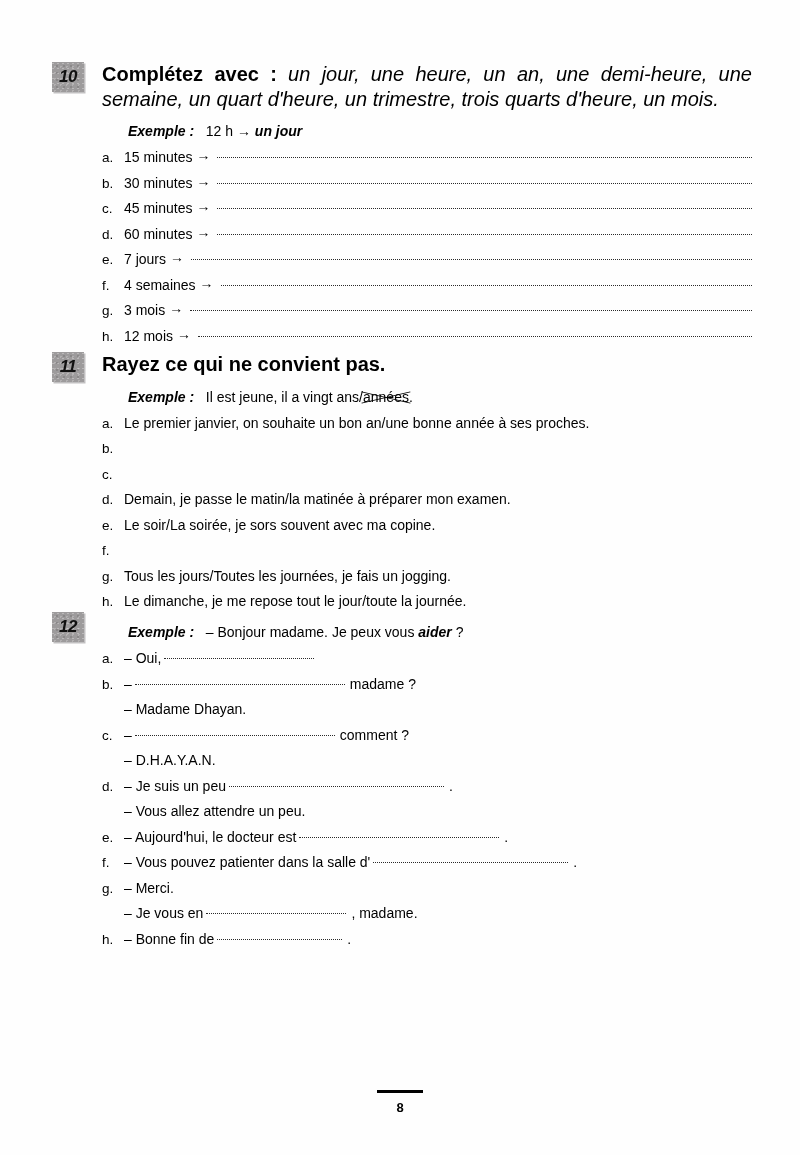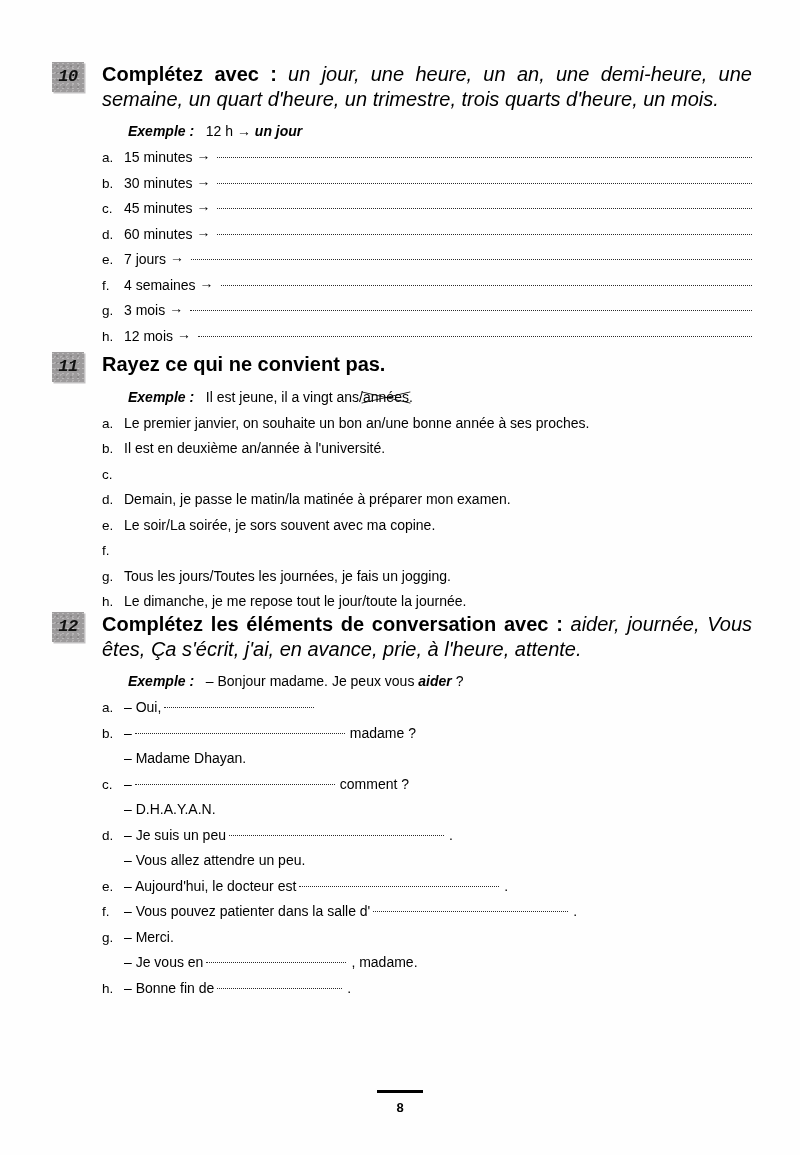--- a/index.html
+++ b/index.html
@@ -44,21 +44,20 @@
       radial-gradient(circle at 45% 80%, rgba(255,255,255,.22) 0 1px, transparent 1px);
     background-size: 5px 5px, 7px 7px, 6px 6px;
     box-shadow: 1.5px 1.5px 0 rgba(120,118,119,.45);
     font-style: italic;
     font-weight: bold;
     font-size: 17px;
     color: #111;
     line-height: 30px;
     text-align: center;
     letter-spacing: -0.5px;
-    font-family: Liberation Mono, monospace;
   }
 
   .ex-body {
     margin-left: 50px;
   }
 
   .ex-title {
     font-size: 20px;
     font-weight: bold;
     line-height: 24.5px;
@@ -248,21 +247,20 @@
       <div class="ex-title"><span>Rayez ce qui ne convient pas.</span></div>
       <div class="ex-example"><span class="lbl">Exemple :</span>&nbsp;&nbsp;&nbsp;<span>Il est jeune, il a vingt ans/</span><span class="strike-x">années</span><span>.</span></div>
       <div class="items">
 
         <div class="item sent">
           <span class="key">a.</span>
           <span class="txt">Le premier janvier, on souhaite un bon an/une bonne année à ses proches.</span>
         </div>
         <div class="item sent">
           <span class="key">b.</span>
-          <span class="txt">Il est en deuxième an/année à l'université.</span>
         </div>
         <div class="item sent">
           <span class="key">c.</span>
         </div>
         <div class="item sent">
           <span class="key">d.</span>
           <span class="txt">Demain, je passe le matin/la matinée à préparer mon examen.</span>
         </div>
         <div class="item sent">
           <span class="key">e.</span>
@@ -280,21 +278,20 @@
           <span class="txt">Le dimanche, je me repose tout le jour/toute la journée.</span>
         </div>
 
       </div>
     </div>
   </div>
 
   <div class="exercise" id="ex12" style="top:612px;">
     <div class="ex-badge">12</div>
     <div class="ex-body">
-      <div class="ex-title"><span>Complétez les éléments de conversation avec :</span><span class="words"> aider, journée, Vous êtes, Ça s'écrit, j'ai, en avance, prie, à l'heure, attente.</span></div>
       <div class="ex-example"><span class="lbl">Exemple :</span>&nbsp;&nbsp;&nbsp;<span>– Bonjour madame. Je peux vous</span>&nbsp;<span class="ans">aider</span>&nbsp;<span>?</span></div>
       <div class="items">
 
         <div class="item">
           <span class="key">a.</span>
           <span class="txt">– Oui,</span>
           <span class="dots fixed" style="width: 150px;"></span>
         </div>
 
         <div class="item">

